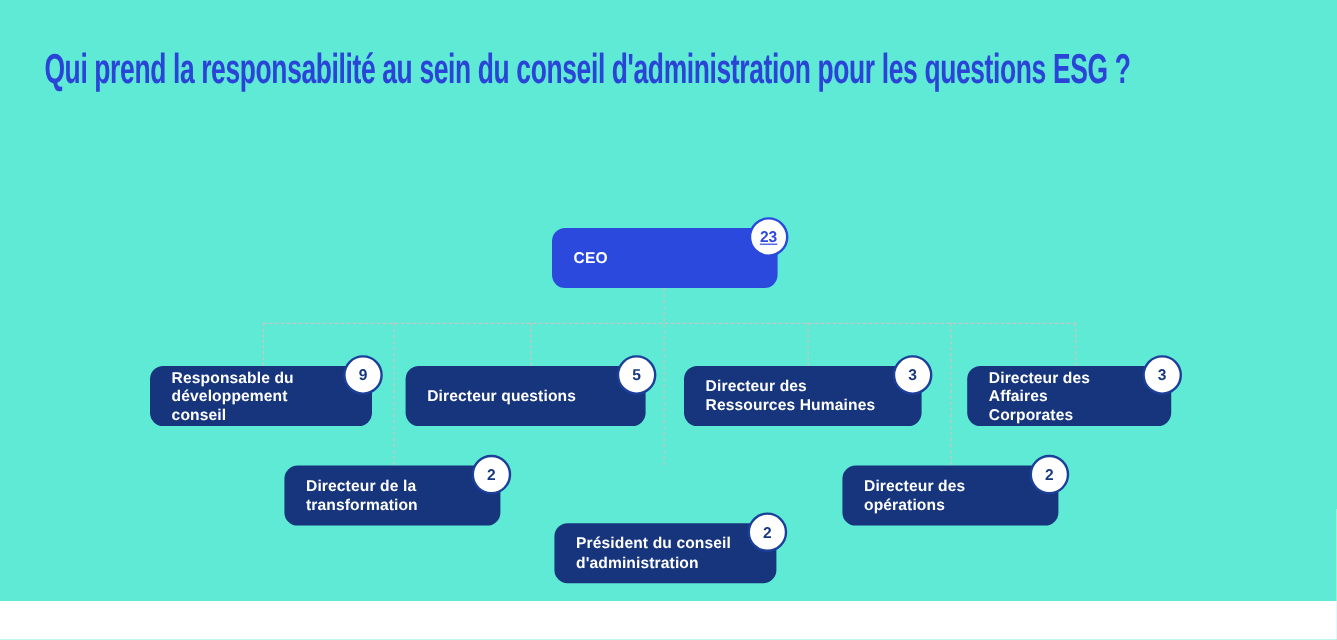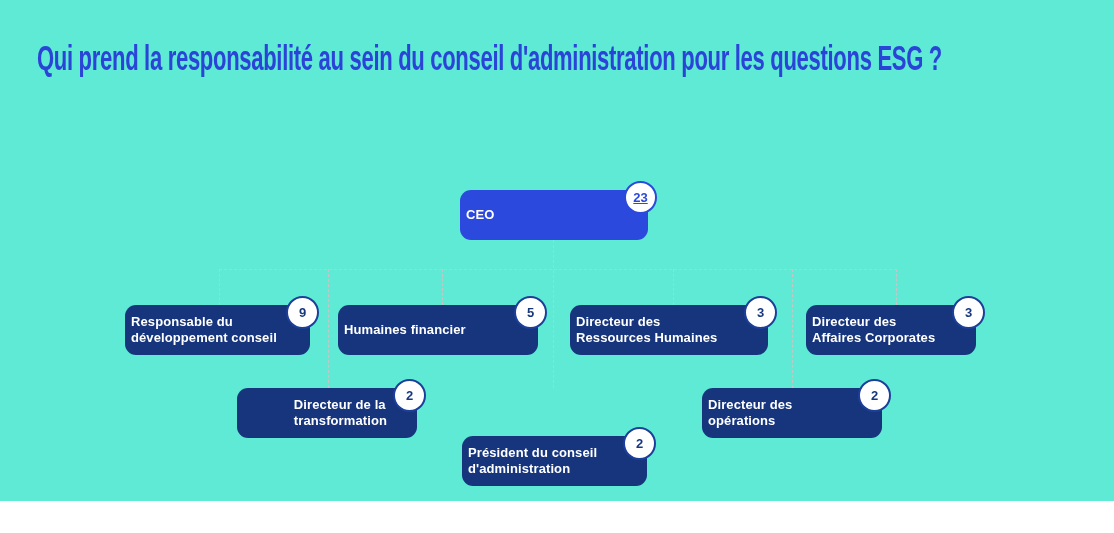--- a/index.html
+++ b/index.html
@@ -37,21 +37,21 @@
     position: absolute;
     height: 50px;
     background: #16357d;
     border-radius: 11px;
     display: flex;
     align-items: center;
     color: #ffffff;
   }
   .node--accent { background: #2b49dc; }
   .node-label {
-    padding-left: 6px;
+    padding-left: 18px;
     padding-right: 30px;
     font-size: 13px;
     font-weight: bold;
     line-height: 1.2;
     white-space: pre-line;
     letter-spacing: 0.1px;
   }
   .badge {
     position: absolute;
     top: -9px;
@@ -100,35 +100,35 @@
     <span class="node-label">CEO</span>
     <div class="badge">23</div>
   </div>
 
   <div class="node" style="left:125px; top:305px; width:185px;">
     <span class="node-label">Responsable du
 développement conseil</span>
     <div class="badge">9</div>
   </div>
   <div class="node" style="left:338px; top:305px; width:200px;">
-    <span class="node-label">Humaines financier</span>
+    <span class="node-label">Directeur questions</span>
     <div class="badge">5</div>
   </div>
   <div class="node" style="left:570px; top:305px; width:198px;">
     <span class="node-label">Directeur des
 Ressources Humaines</span>
     <div class="badge">3</div>
   </div>
   <div class="node" style="left:806px; top:305px; width:170px;">
     <span class="node-label">Directeur des
 Affaires Corporates</span>
     <div class="badge">3</div>
   </div>
 
-  <div class="node" style="left:237px; top:388px; width:180px;justify-content:flex-end;">
+  <div class="node" style="left:237px; top:388px; width:180px;">
     <span class="node-label">Directeur de la
 transformation</span>
     <div class="badge">2</div>
   </div>
   <div class="node" style="left:462px; top:388px; width:185px;margin-top:48px;">
     <span class="node-label">Président du conseil
 d'administration</span>
     <div class="badge">2</div>
   </div>
   <div class="node" style="left:702px; top:388px; width:180px;">

